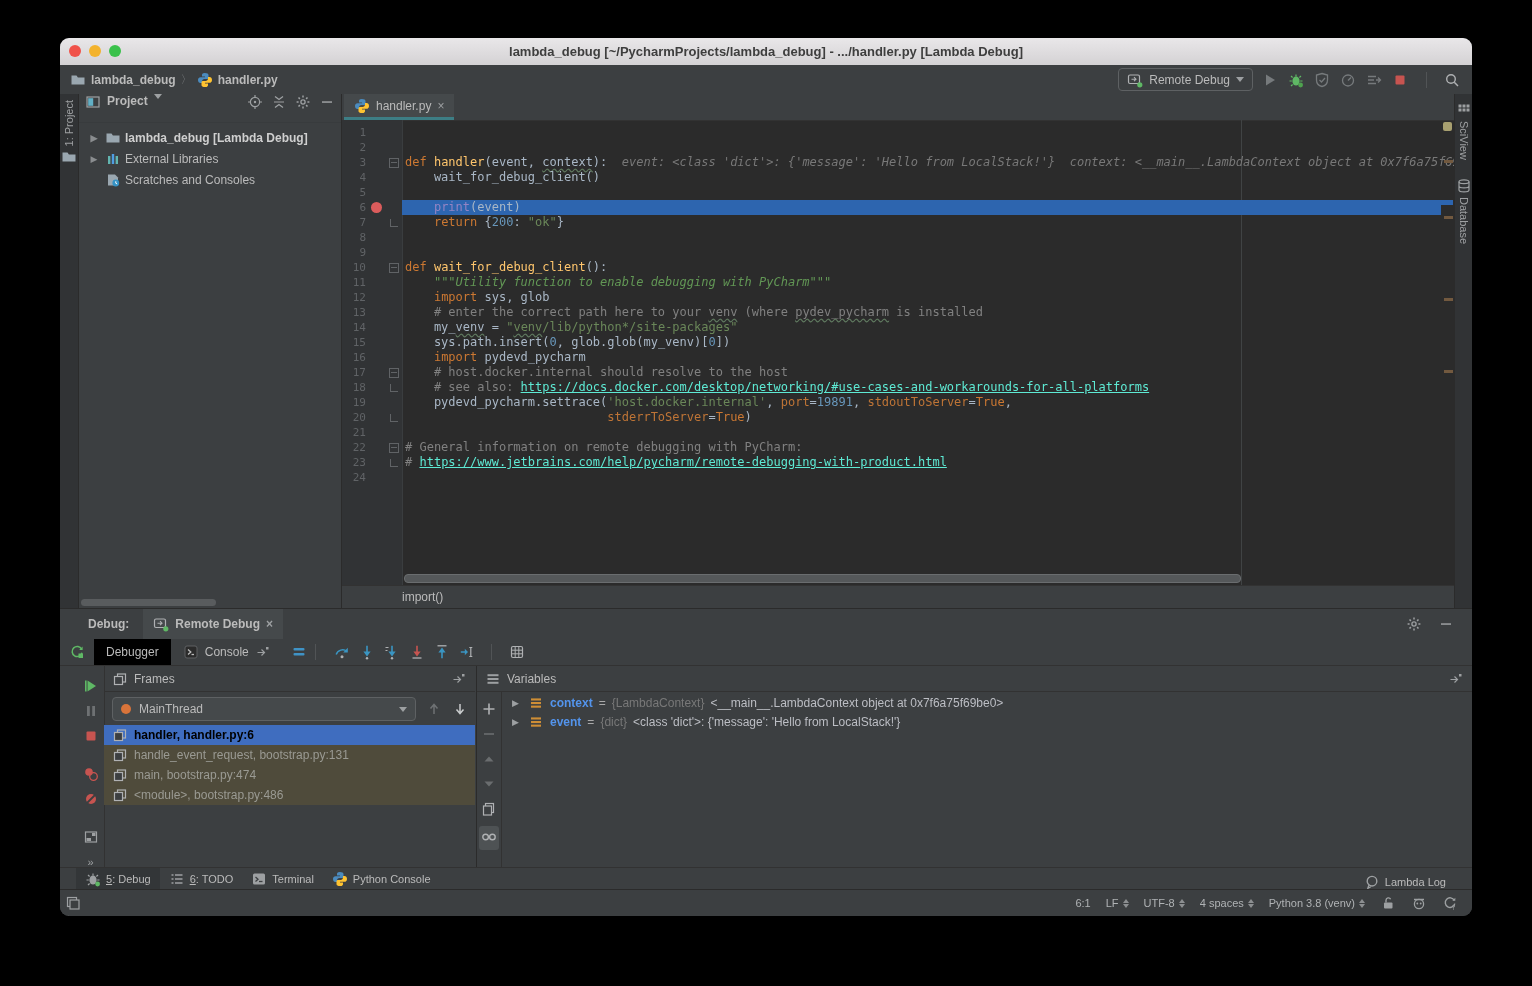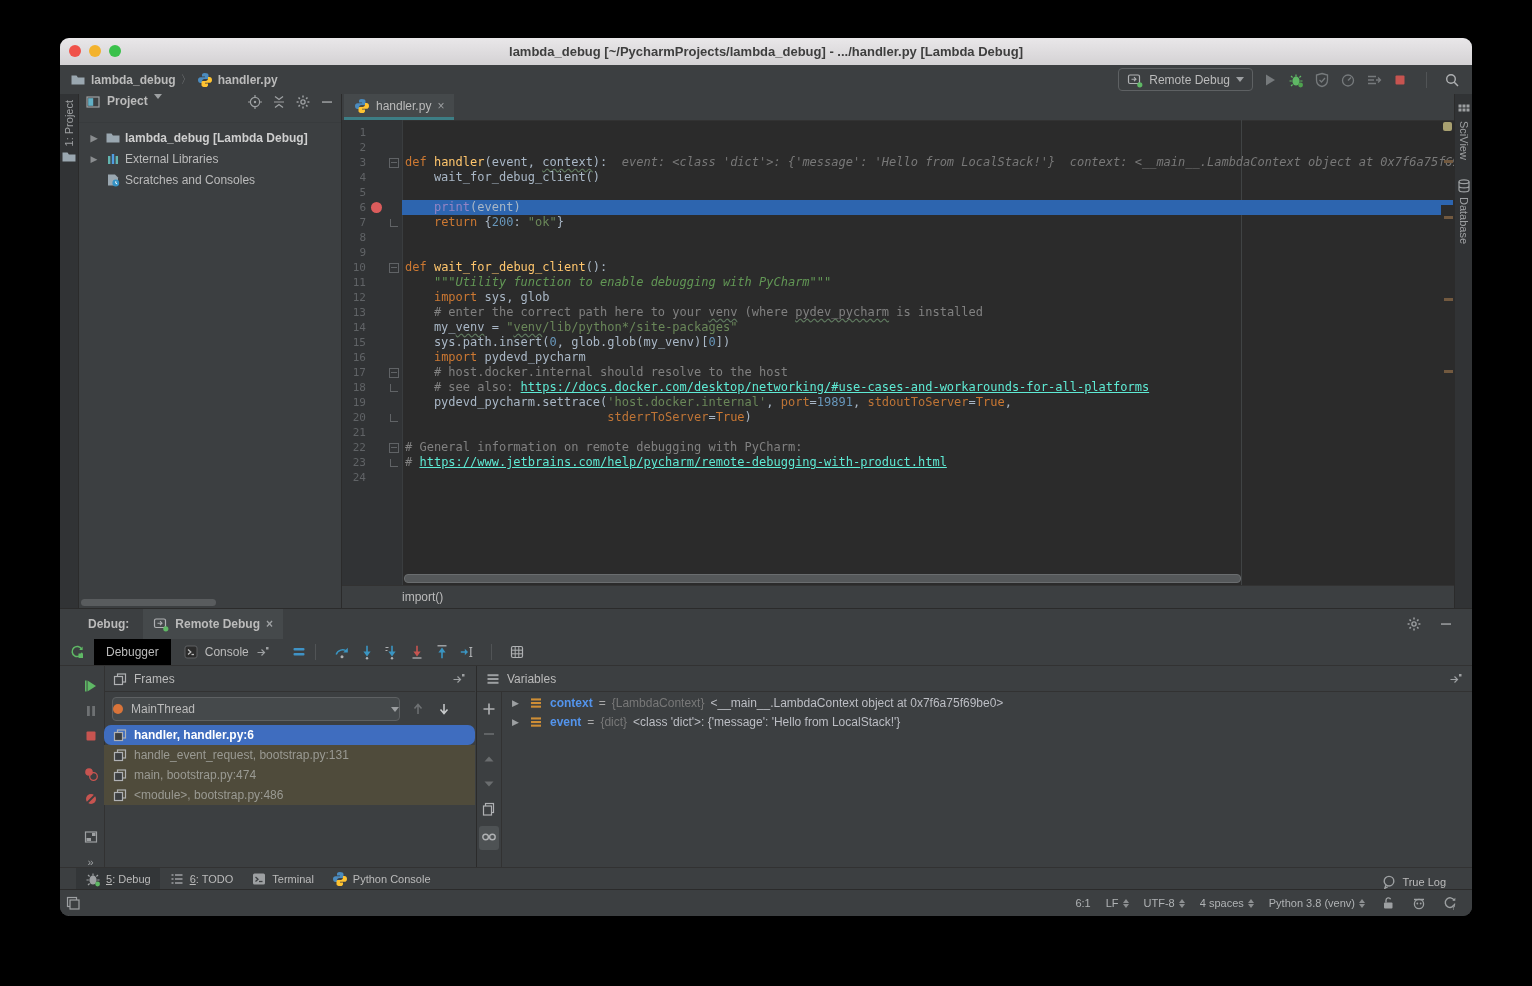--- a/index.html
+++ b/index.html
@@ -92,25 +92,25 @@
   .step-icons{display:flex;align-items:center;gap:9px;margin-left:10px;}
   .dbg-body{position:absolute;left:0;top:57px;right:0;bottom:0;}
   .dbg-strip{position:absolute;left:18px;top:0;bottom:0;width:26px;background:#3c3f41;border-right:1px solid #323232;
              display:flex;flex-direction:column;align-items:center;padding-top:12px;gap:9px;}
   .strip-sep{width:16px;height:1px;background:#515456;margin:2px 0;}
   .frames{position:absolute;left:44px;top:0;width:371px;bottom:0;}
   .pane-head{height:25px;display:flex;align-items:center;gap:6px;padding:0 8px;border-bottom:1px solid #323232;color:#bbbbbb;font-size:12px;}
   .pane-head .pin{margin-left:auto;color:#9da0a2;}
   .thread-row{display:flex;align-items:center;gap:10px;padding:5px 8px 4px 8px;}
   .thread-dd{flex:none;width:286px;height:22px;border:1px solid #5e6163;border-radius:4px;background:#45494b;
-             display:flex;align-items:center;gap:8px;padding:0 0;color:#bbbbbb;font-size:12px;}
+             display:flex;align-items:center;gap:8px;padding:0 8px;color:#bbbbbb;font-size:12px;}
   .thread-dot{width:10px;height:10px;border-radius:50%;background:#d9743a;}
   .thread-dd .caret{margin-left:auto;}
   .frame-row{height:20px;display:flex;align-items:center;gap:6px;padding-left:8px;font-size:12px;color:#bbbbbb;white-space:nowrap;}
-  .frame-row.sel{background:#3f6dbf;color:#ffffff;font-weight:700;border-radius:7px;}
+  .frame-row.sel{background:#3f6dbf;color:#000000;font-weight:700;}
   .frame-row.lib{background:#4f4b3b;color:#9a9a93;}
   .vars{position:absolute;left:416px;top:0;right:0;bottom:0;border-left:1px solid #2b2b2b;}
   .watch-strip{position:absolute;left:0;top:25px;bottom:0;width:24px;border-right:1px solid #323232;
                display:flex;flex-direction:column;align-items:center;padding-top:10px;gap:9px;}
   .watch-strip .sel-bg{background:#4e5254;border-radius:3px;padding:2px;}
   .var-rows{position:absolute;left:25px;top:27px;right:0;bottom:0;}
   .var-row{height:19px;display:flex;align-items:center;gap:6px;padding-left:10px;font-size:12px;white-space:nowrap;}
   .var-exp{color:#9da0a2;font-size:9px;width:10px;}
   .v-name{color:#5394ec;font-weight:600;} .v-eq{color:#a9a9a9;} .v-type{color:#787878;} .v-val{color:#bcbec4;}
   
@@ -778,21 +778,21 @@
             <span>Python Console</span>
           </div>
         </span>
       <div class="eventlog">
         <span class="icn">
             <svg viewBox="0 0 16 16" xmlns="http://www.w3.org/2000/svg">
               <circle cx="8" cy="7.2" r="4.8" fill="none" stroke="#9da0a2" stroke-width="1.4"></circle>
               <path d="M4.8 11.2 3.8 14.4l3-1.6" fill="none" stroke="#9da0a2" stroke-width="1.3"></path>
             </svg>
           </span>
-        <span>True Log</span>
+        <span>Lambda Log</span>
       </div>
     </div>
 
     <div class="statusbar">
       <span class="sb-left icn">
           <svg viewBox="0 0 16 16" xmlns="http://www.w3.org/2000/svg">
             <rect x="2.5" y="2.5" width="9" height="9" fill="none" stroke="#9da0a2" stroke-width="1.2"></rect>
             <rect x="5" y="5" width="9" height="9" fill="#3c3f41" stroke="#9da0a2" stroke-width="1.2"></rect>
           </svg>
         </span>

